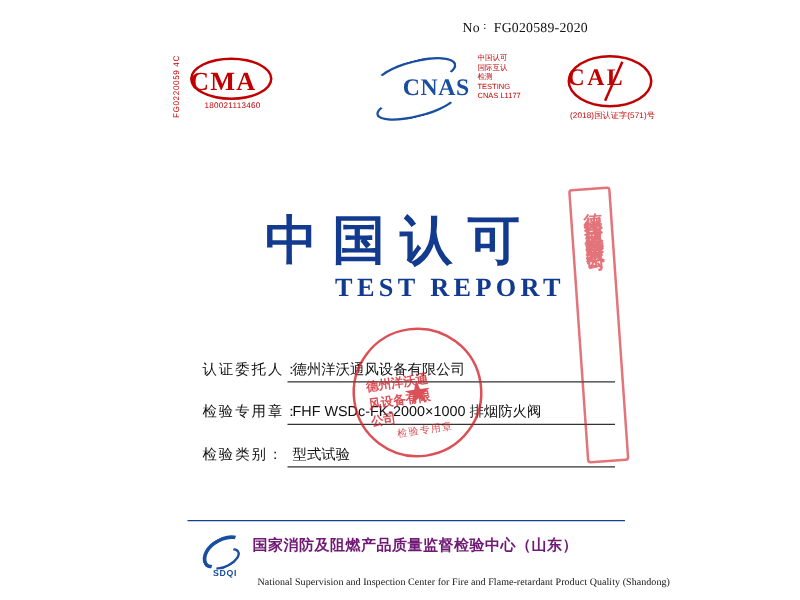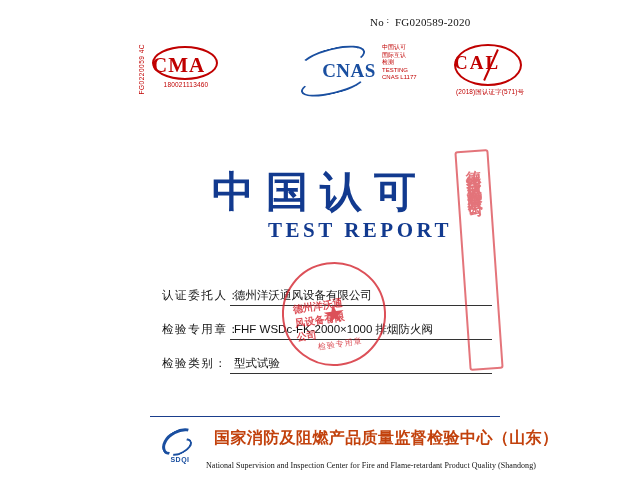--- a/index.html
+++ b/index.html
@@ -415,25 +415,25 @@
     left: 0; top: 28px;
     width: 44px;
     text-align: center;
     font-size: 7px;
     font-weight: bold;
     color: #1a4fa0;
     letter-spacing: 0.5px;
   }
   .footer-cn {
     position: absolute;
-    left: 64px;
+    left: 52px;
     top: 4px;
-    font-size: 16px;
-    font-weight: bold;
-    color: #c2410c;
+    font-size: 12px;
+    font-weight: bold;
+    color: #701a75;
     letter-spacing: 0.4px;
     white-space: nowrap;
     font-family: "Liberation Sans", sans-serif;
   }
   .footer-en {
     position: absolute;
     left: 56px;
     top: 25px;
     font-size: 8px;
     color: #111;

